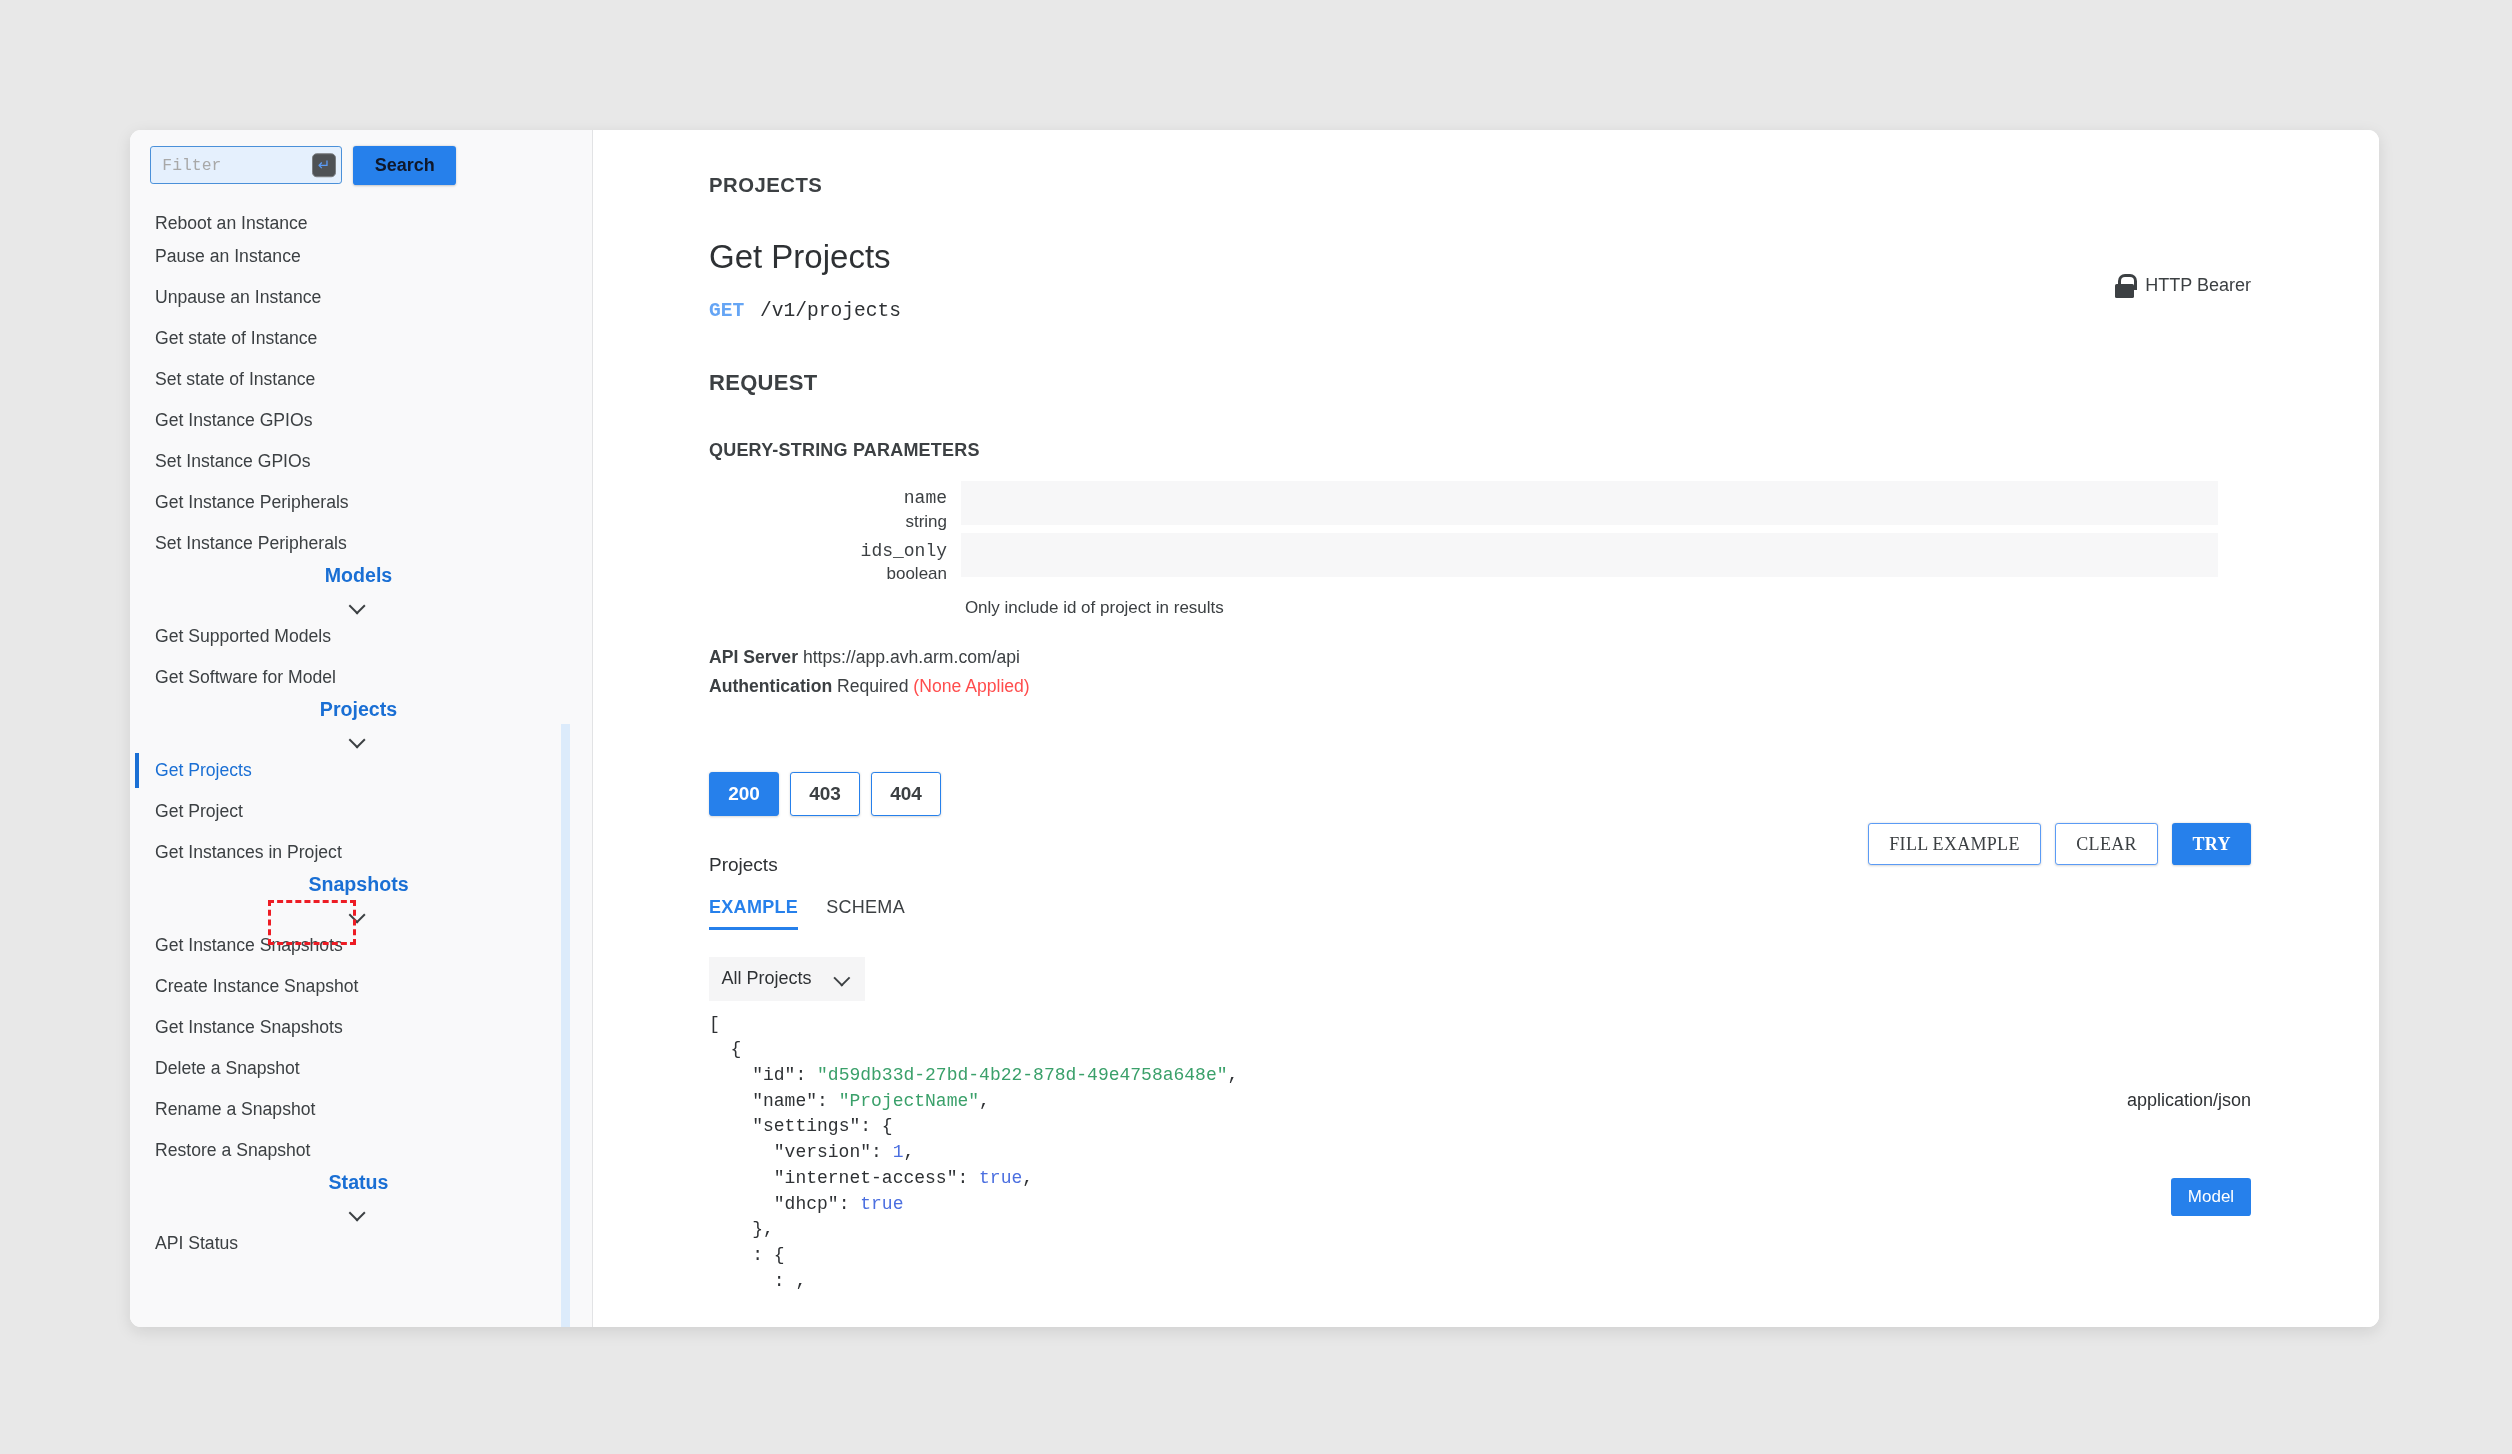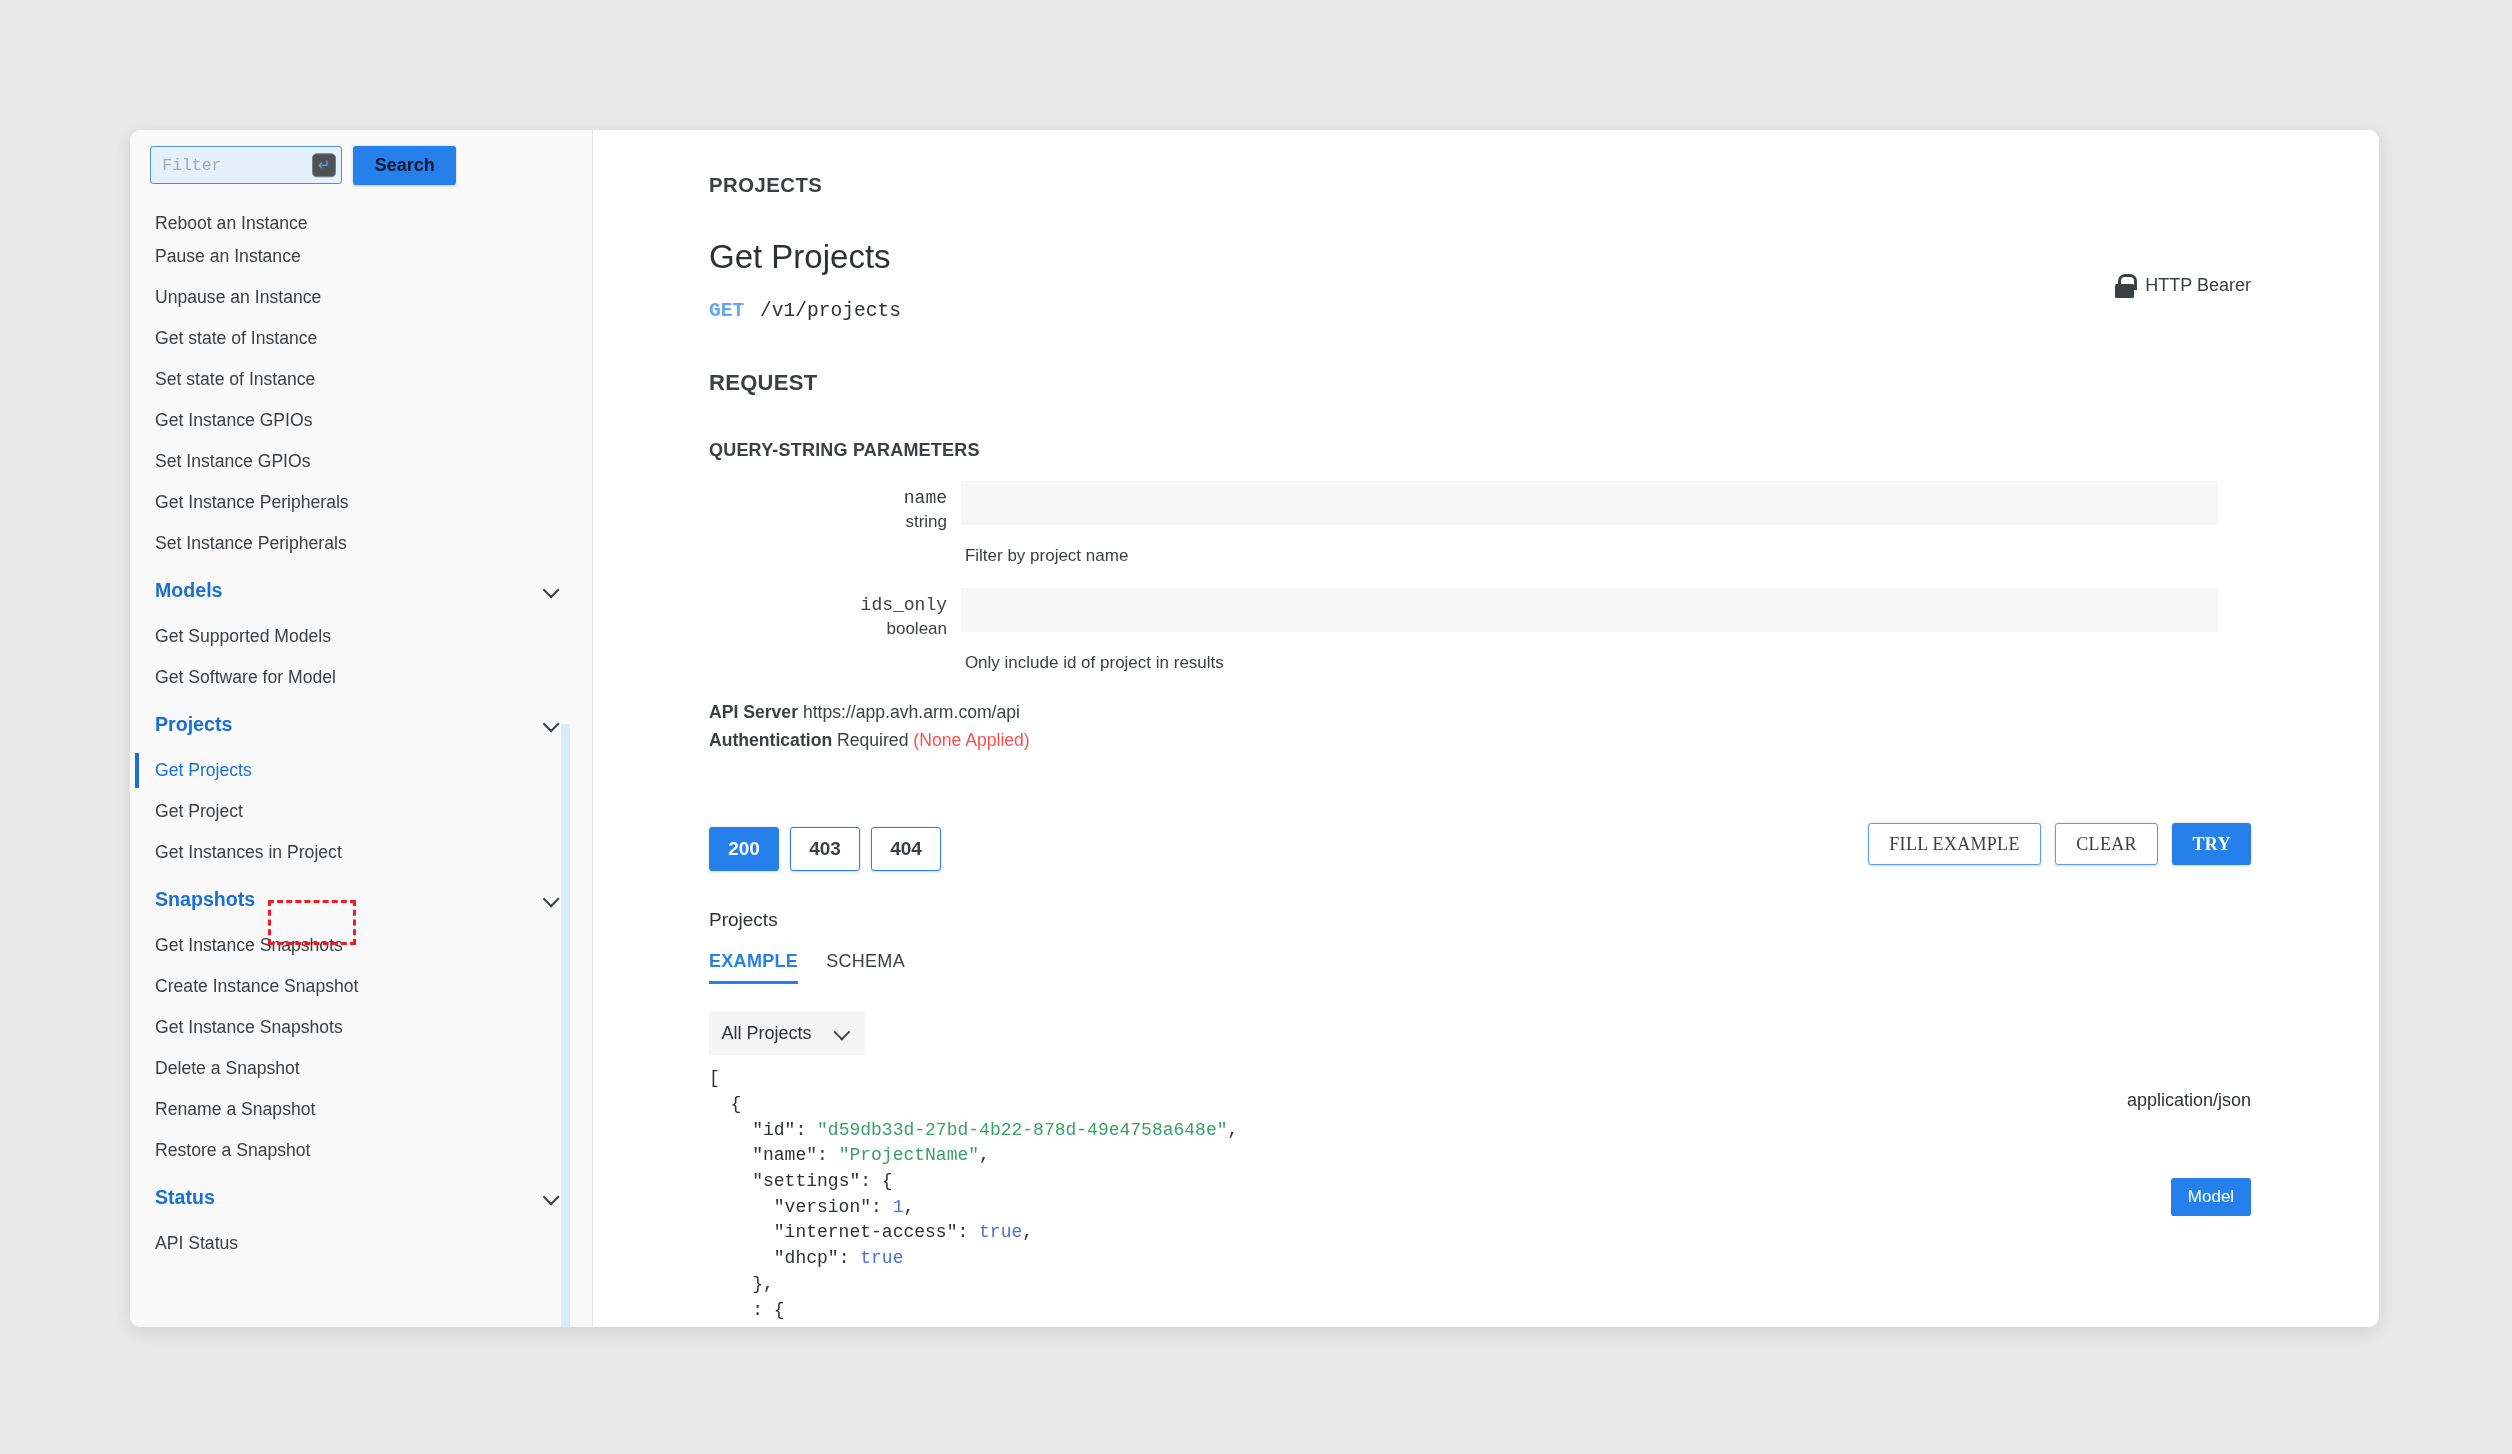--- a/index.html
+++ b/index.html
@@ -97,20 +97,21 @@
   }
   .sb-item.first-clipped { height: 34px; align-items: flex-end; padding-bottom: 1.6px; }
   .sb-group {
     position: relative;
     padding: 0 30px 0 25px;
     height: 52px;
     display: flex; align-items: center; justify-content: space-between;
     font-size: 19.6px; font-weight: bold;
     color: #1a6fd4;
     cursor: pointer;
+    flex-direction: column;
   }
   .chev {
     width: 20.3px; height: 20.3px;
     display: inline-block; position: relative;
   }
   .chev::before {
     content: "";
     position: absolute; left: 3.1px; top: 3.9px;
     width: 10.2px; height: 10.2px;
     border-right: 2.7px solid #3c4043;
@@ -480,21 +481,20 @@
         <div class="sub-title">QUERY-STRING PARAMETERS</div>
 
         <div id="params-area">
             <div class="param-row">
               <div class="param-label">
                 <span class="param-name">name</span>
                 <span class="param-type">string</span>
               </div>
               <input class="param-input" type="text" style="">
             </div>
-            <div class="param-desc">Filter by project name</div>
             <div class="param-row">
               <div class="param-label">
                 <span class="param-name">ids_only</span>
                 <span class="param-type">boolean</span>
               </div>
               <input class="param-input" type="text" style="">
             </div>
             <div class="param-desc">Only include id of project in results</div>
           </div>
 

